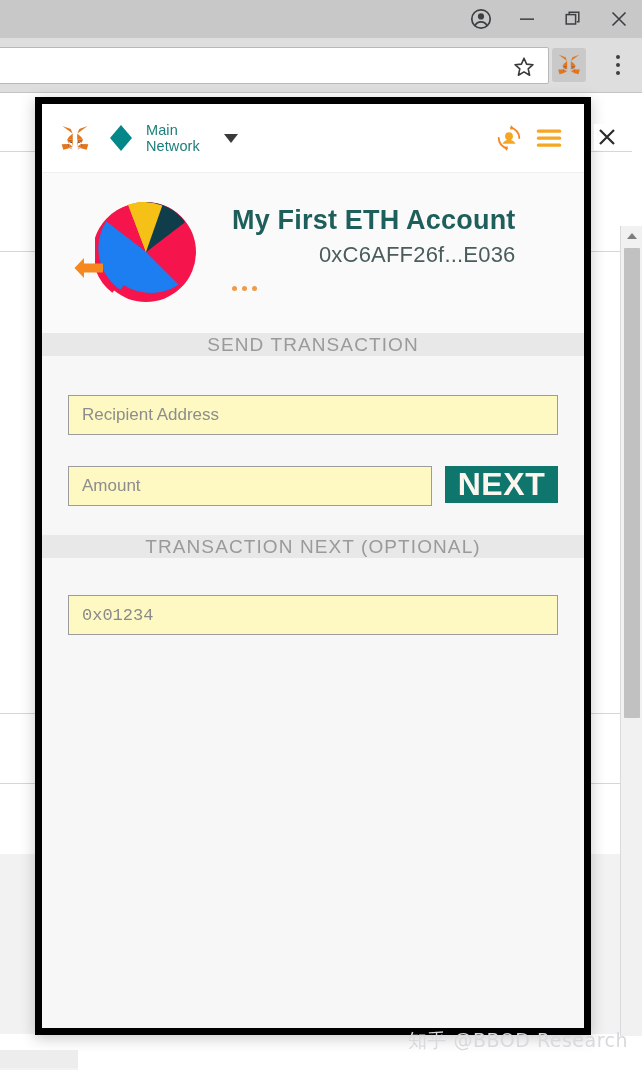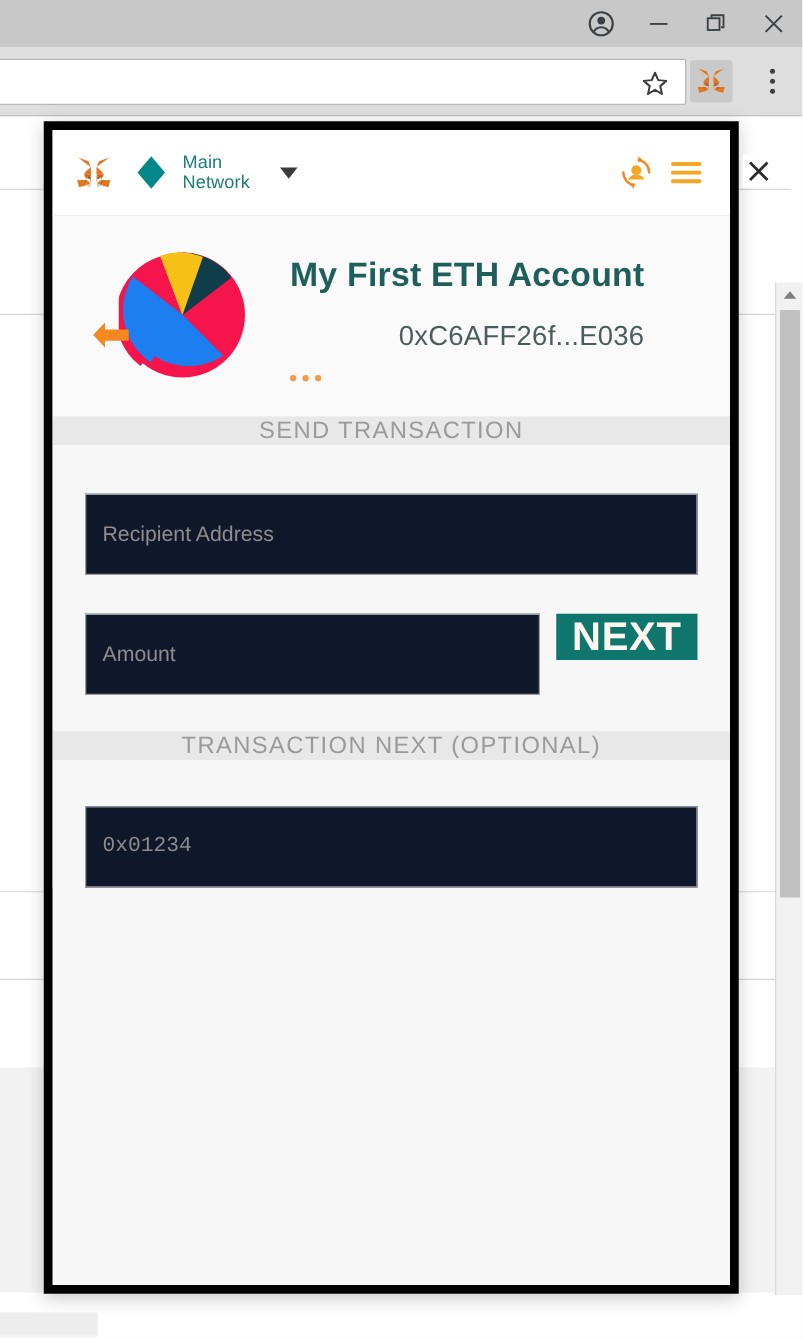--- a/index.html
+++ b/index.html
@@ -183,21 +183,21 @@
     font-size: 27px;
     font-weight: 700;
     letter-spacing: .2px;
     line-height: 34px;
     white-space: nowrap;
   }
   .acct-addr {
     color: #4a5d5c;
     font-size: 22px;
     font-weight: 400;
-    margin-top: 19px;
+    margin-top: 5px;
     letter-spacing: .2px;
   }
   .acct-dots {
     margin-top: 18px;
     display: flex; gap: 5px;
   }
   .acct-dots i {
     width: 5px; height: 5px; border-radius: 50%;
     background: #f09a4a;
     display: block;
@@ -213,22 +213,22 @@
     display: flex;
     align-items: center;
     justify-content: center;
     font-weight: 400;
   }
 
   .panel { background: #f7f7f7; padding: 0 26px; }
 
   .field {
     width: 100%;
-    height: 65px;
-    background: #0f172a;
+    height: 40px;
+    background: #fef9c3;
     border: 1px solid #9c9c9c;
     color: #8d8d8d;
     font-size: 17px;
     padding: 0 13px;
     display: flex;
     align-items: center;
     font-family: "Liberation Sans", sans-serif;
   }
   .field.mono { font-family: "Liberation Mono", monospace; color: #8a8a8a; font-size: 17px; }
 
@@ -466,15 +466,16 @@
       <div class="field mono">0x01234</div>
     </div>
   </div>
 
   <div class="popup-close">
     <svg width="22" height="22" viewBox="0 0 22 22">
       <path d="M4 4 L18 18 M18 4 L4 18" stroke="#2b2b2b" stroke-width="2.2" fill="none"></path>
     </svg>
   </div>
 
+  <div class="watermark">知乎 @BBOD Research</div>
   <div class="bottom-bar"></div>
 
 </div>
 
 </body></html>

